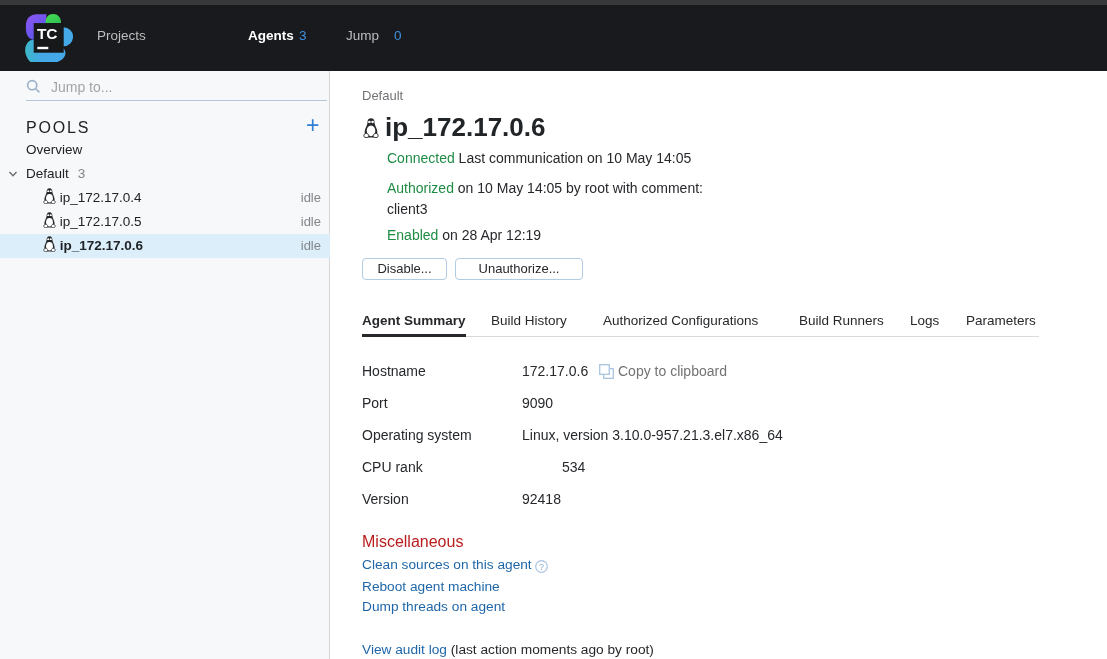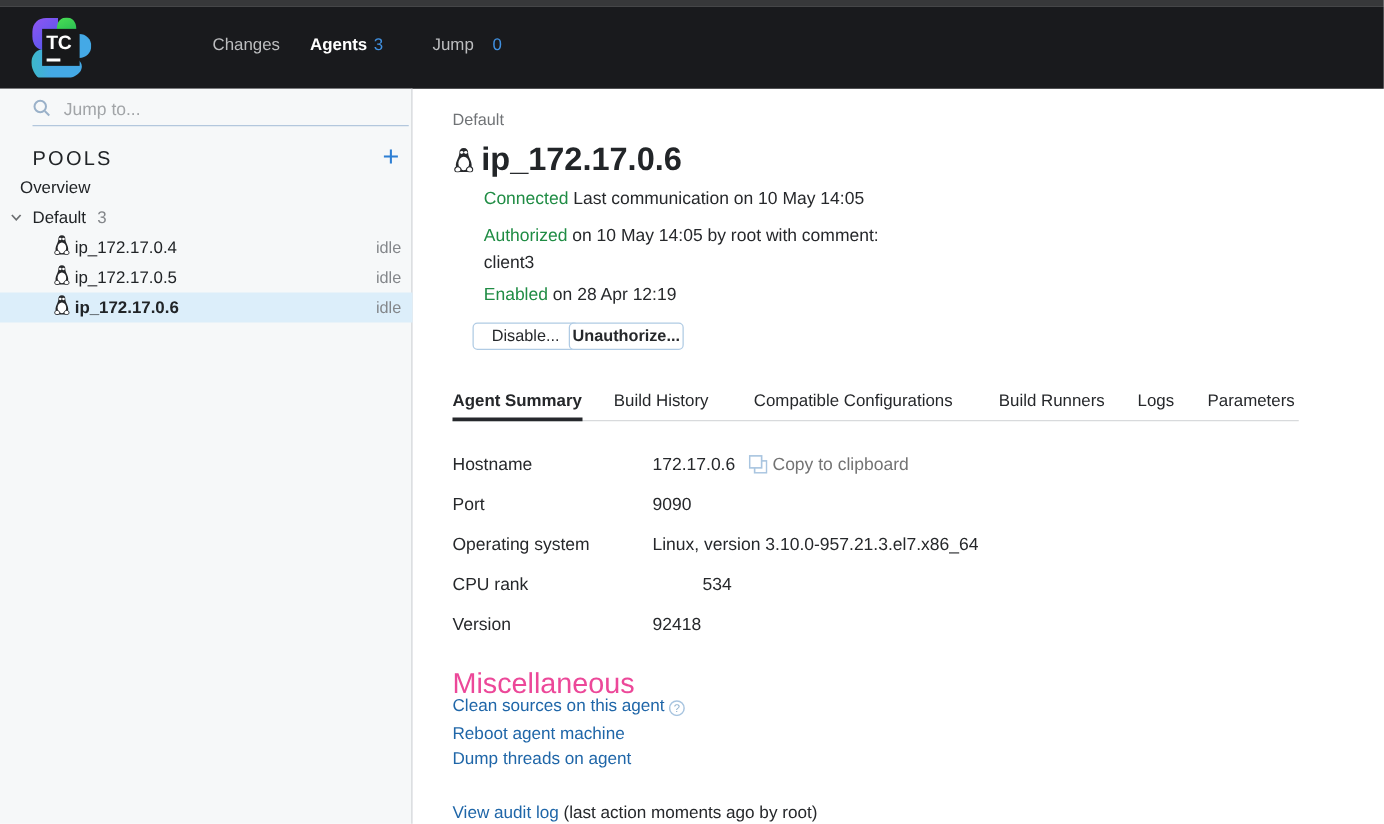--- a/index.html
+++ b/index.html
@@ -26,21 +26,21 @@
   .status { position:absolute; left:362px; font-size:14px; color:#26282b; line-height:20px;margin-left:25px; }
   .green { color:#1f8c44; }
   .btn { position:absolute; top:258px; height:22px; line-height:20px; background:#fff; border:1px solid #b0cbe4; border-radius:4px; font-size:13px; color:#26282b; text-align:center; }
   .tabt { position:absolute; top:313px; font-size:13.5px; color:#26282b; white-space:nowrap; }
   .tabline { position:absolute; left:362px; top:336px; width:677px; height:1px; background:#d8dadc; }
   .tabsel2 { position:absolute; left:362px; top:334px; width:104px; height:3px; background:#26282c; }
   .trow { position:absolute; font-size:14px; color:#26282b; white-space:nowrap; }
   .tlabel { position:absolute; left:362px; }
   .tval { position:absolute; left:522px; }
   .gray { color:#737373; }
-  .misc { position:absolute; left:362px; top:533px; font-size:23px; color:#ec4899; }
+  .misc { position:absolute; left:362px; top:533px; font-size:16px; color:#b91c1c; }
   .mlink { position:absolute; left:362px; font-size:13.7px; color:#1f66a8; }
   .dark { color:#26282b; }
 </style>
 </head>
 <body>
 <svg width="0" height="0" style="position:absolute;">
 <defs>
 <g id="tux">
   <path fill="#26282b" d="M8,0.3 C5.6,0.3 4.5,2 4.5,4 C4.5,5.6 4,7 3.2,8.8 C2.3,10.8 1.5,12.8 1.7,15 C1.9,17.5 3.3,19.5 5,19.5 L11,19.5 C12.7,19.5 14.1,17.5 14.3,15 C14.5,12.8 13.7,10.8 12.8,8.8 C12,7 11.5,5.6 11.5,4 C11.5,2 10.4,0.3 8,0.3 Z"></path>
   <ellipse fill="#fff" cx="8" cy="12.8" rx="4.3" ry="5.4"></ellipse>
@@ -71,36 +71,36 @@
       </linearGradient>
     </defs>
     <path fill="url(#gp)" d="M0.9,11.5 C0.9,4.5 5.5,0.3 12,0.3 L21.4,0.3 L21.4,26 L10,26 C4.5,26 0.9,21.5 0.9,15 Z"></path>
     <path fill="url(#gg)" d="M20.5,9.1 C20.5,3.2 23.5,0 28.2,0 C33,0 36,3.4 36,9.1 Z"></path>
     <path fill="url(#gb)" d="M5,26.5 C0.5,29.5 -1,35.5 1,41 C3,47 9,52.8 16,52.5 C22,52.2 30,49.5 35,46.8 C40,44.2 41.5,40 39.8,36.3 C38.2,32.8 33.5,31.3 28.5,31.8 L23.5,32.3 C19,27.5 10.5,24 5,26.5 Z"></path>
     <circle cx="38.5" cy="22.75" r="9.55" fill="#44a9e6"></circle>
     <rect x="8.7" y="9.1" width="30" height="29.6" fill="#17181a"></rect>
     <text x="12.1" y="24.9" font-family="Liberation Sans" font-size="15.5" font-weight="700" letter-spacing="-0.3" fill="#fff">TC</text>
     <rect x="12.3" y="32.8" width="11" height="2.4" fill="#fff"></rect>
   </svg>
-  <span class="nav" style="left:170px;">Changes</span>
+  <span class="nav" style="left:97px;">Projects</span>
   <span class="nav" style="left:248px;"><b>Agents</b></span>
   <span class="nav cnt" style="left:299px;">3</span>
   <span class="nav" style="left:346px;">Jump</span>
   <span class="nav cnt" style="left:394px;">0</span>
 </div>
 <div class="sidebar"></div>
 <svg class="searchicon" width="15" height="15" viewBox="0 0 15 15">
     <circle cx="6.2" cy="6.2" r="4.6" fill="none" stroke="#9ab1c9" stroke-width="1.6"></circle>
     <line x1="9.8" y1="9.8" x2="13.4" y2="13.4" stroke="#9ab1c9" stroke-width="1.6"></line>
   </svg>
 <div class="jumpto">Jump to...</div>
 <div class="searchline"></div>
 <div class="pools">POOLS</div>
 <div class="plus">+</div>
-<div class="srow" style="top:138px;"><span style="margin-left:16px;">Overview</span></div>
+<div class="srow" style="top:138px;"><span style="margin-left:26px;">Overview</span></div>
 <div class="srow" style="top:162px;"><svg style="position:absolute; left:8px; top:8px;" width="10" height="8" viewBox="0 0 10 8">
       <polyline points="1.5,2 5,5.8 8.5,2" fill="none" stroke="#6b6e71" stroke-width="1.4"></polyline>
     </svg><span style="margin-left:26px;">Default</span><span class="gcount">3</span></div>
 <div class="srow" style="top:186px;"><span style="margin-left:43px;"><svg class="tux" width="13" height="16" viewBox="0 0 16 20">
         <use href="#tux"></use>
       </svg> ip_172.17.0.4</span><span class="idle">idle</span></div>
 <div class="srow" style="top:210px;"><span style="margin-left:43px;"><svg class="tux" width="13" height="16" viewBox="0 0 16 20">
         <use href="#tux"></use>
       </svg> ip_172.17.0.5</span><span class="idle">idle</span></div>
 <div class="srow sel" style="top:234px;"><span style="margin-left:43px;"><svg class="tux" width="13" height="16" viewBox="0 0 16 20">
@@ -108,25 +108,25 @@
       </svg> ip_172.17.0.6</span><span class="idle" style="font-weight:400;">idle</span></div>
 
 <div class="crumb">Default</div>
 <svg style="position:absolute; left:363px; top:118px;" width="16" height="20" viewBox="0 0 16 20">
     <use href="#tux"></use>
   </svg>
 <div class="title" style="left:385px;">ip_172.17.0.6</div>
 <div class="status" style="top:148px;"><span class="green">Connected</span> Last communication on 10 May 14:05</div>
 <div class="status" style="top:178px; line-height:20.5px;"><span class="green">Authorized</span> on 10 May 14:05 by root with comment:<br>client3</div>
 <div class="status" style="top:225px;"><span class="green">Enabled</span> on 28 Apr 12:19</div>
-<div class="btn" style="left:362px; width:85px;margin-left:16px;">Disable...</div>
-<div class="btn" style="left:455px; width:92px;font-weight:bold;">Unauthorize...</div>
+<div class="btn" style="left:362px; width:85px;">Disable...</div>
+<div class="btn" style="left:455px; width:128px;">Unauthorize...</div>
 <span class="tabt" style="left:362px; font-weight:700;">Agent Summary</span>
 <span class="tabt" style="left:491px;">Build History</span>
-<span class="tabt" style="left:603px;">Compatible Configurations</span>
+<span class="tabt" style="left:603px;">Authorized Configurations</span>
 <span class="tabt" style="left:799px;">Build Runners</span>
 <span class="tabt" style="left:910px;">Logs</span>
 <span class="tabt" style="left:966px;">Parameters</span>
 <div class="tabline"></div>
 <div class="tabsel2"></div>
 
 <div class="trow tlabel" style="top:363px;">Hostname</div>
 <div class="trow tval" style="top:363px;">172.17.0.6 <svg style="position:absolute; left:77px; top:1px;" width="15" height="15" viewBox="0 0 15 15">
       <rect x="4.7" y="4.7" width="9.6" height="9.6" fill="none" stroke="#a9c5e0" stroke-width="1.3"></rect>
       <rect x="0.7" y="0.7" width="9.6" height="9.6" fill="#fff" stroke="#a9c5e0" stroke-width="1.3"></rect>

